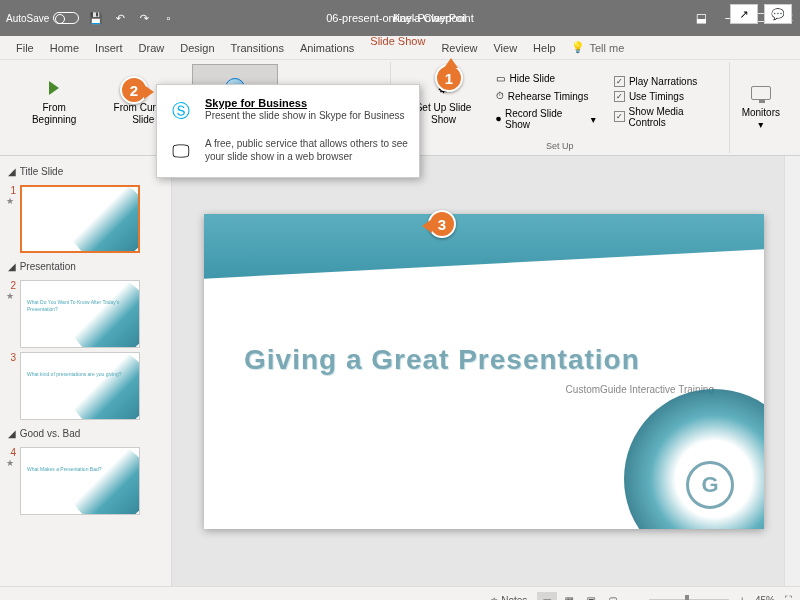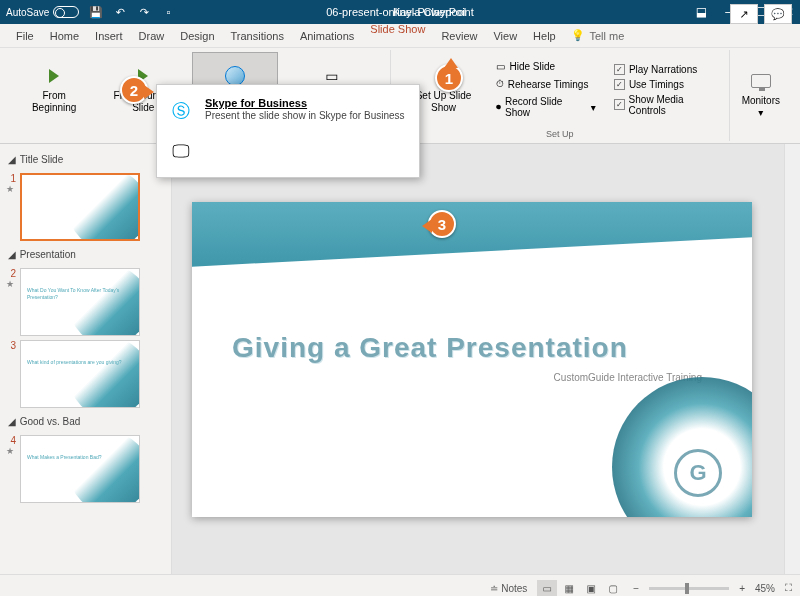--- a/index.html
+++ b/index.html
@@ -1,17 +1,17 @@
 <!DOCTYPE html>
 <html><head>
 <meta charset="utf-8">
 <style>
 body{margin:0;font-family:"Segoe UI",Arial,sans-serif;font-size:11px;background:#fff;overflow:hidden;width:800px;height:600px}
 *{box-sizing:border-box}
-.titlebar{background:#0c4a6e;color:#fff;height:24px;display:flex;align-items:center;padding:0 6px;position:relative}
+.titlebar{background:#737373;color:#fff;height:36px;display:flex;align-items:center;padding:0 6px;position:relative}
 .titlebar .autosave{display:flex;align-items:center;gap:4px;font-size:10px}
 .toggle{width:26px;height:12px;border:1px solid #fff;border-radius:7px;position:relative}
 .toggle::after{content:"";width:8px;height:8px;border:1px solid #fff;border-radius:50%;position:absolute;left:1px;top:1px}
 .qat{display:flex;gap:10px;margin-left:10px}
 .qat-icon{width:14px;height:14px;display:flex;align-items:center;justify-content:center;font-size:11px}
 .doc-title{position:absolute;left:50%;transform:translateX(-50%);font-size:11px;display:flex;align-items:flex-start;gap:1px}
 .win-controls{margin-left:auto;display:flex;gap:18px;font-size:12px}
 .username{margin-left:auto;margin-right:12px;font-size:11px}
 .menubar{background:#F3F2F1;height:24px;display:flex;align-items:center;padding:0 8px;gap:0;border-bottom:1px solid #e0e0e0}
 .menu-item{padding:4px 8px;font-size:11px;color:#444;cursor:pointer}
@@ -48,21 +48,21 @@
 .workspace{display:flex;height:430px;background:#E6E6E6}
 .thumbs{width:172px;background:#F3F2F1;overflow-y:auto;padding:6px;border-right:1px solid #ddd}
 .section-hdr{font-size:10px;color:#444;padding:4px 2px;display:flex;align-items:center;gap:4px}
 .thumb-row{display:flex;gap:4px;margin:4px 0}
 .thumb-num{font-size:10px;color:#B7472A;width:10px;text-align:right}
 .thumb-star{font-size:9px;color:#888}
 .thumb{width:120px;height:68px;background:#fff;border:1px solid #ccc;position:relative;overflow:hidden}
 .thumb.sel{border:2px solid #E8762D}
 .thumb-wave{position:absolute;right:-10px;bottom:-10px;width:80px;height:80px;background:linear-gradient(135deg,transparent 40%,#4FA8B8 60%,#2C7A8C);border-radius:50%}
 .thumb-text{position:absolute;top:18px;left:6px;font-size:5px;color:#4FA8B8;line-height:1.3}
-.slide-area{flex:1;display:flex;align-items:center;justify-content:flex-start;padding:20px;position:relative}
+.slide-area{flex:1;display:flex;align-items:center;justify-content:flex-end;padding:20px;position:relative}
 .slide{width:560px;height:315px;background:#fff;box-shadow:0 2px 8px rgba(0,0,0,0.3);position:relative;overflow:hidden}
 .slide-header{position:absolute;top:0;left:0;right:0;height:68px;background:linear-gradient(180deg,#5CAEBF,#3E96A9)}
 .slide-header::after{content:"";position:absolute;bottom:-18px;left:0;right:0;height:36px;background:#fff;transform:skewY(-3deg)}
 .slide-title{position:absolute;top:130px;left:40px;font-size:28px;font-weight:bold;color:#7BA8B5;letter-spacing:1px;text-shadow:1px 1px 0 #d0e4ea}
 .slide-sub{position:absolute;top:170px;right:50px;font-size:10px;color:#888}
 .slide-corner{position:absolute;bottom:-40px;right:-40px;width:180px;height:180px;background:radial-gradient(circle,transparent 30%,#4FA8B8 50%,#2C7A8C 70%);border-radius:50%;opacity:0.9}
 .slide-logo{position:absolute;bottom:20px;right:30px;width:48px;height:48px;border:3px solid #7BA8B5;border-radius:50%;display:flex;align-items:center;justify-content:center;font-size:22px;font-weight:bold;color:#7BA8B5;background:rgba(255,255,255,0.3)}
 .statusbar{height:22px;background:#F3F2F1;border-top:1px solid #ddd;display:flex;align-items:flex-end;padding:0 8px;font-size:10px;color:#555}
 .status-right{margin-left:auto;display:flex;align-items:center;gap:10px}
 .view-btns{display:flex;gap:2px}
@@ -199,20 +199,21 @@
   <div class="dd-item">
     <div class="dd-icon" style="color:#00aff0">Ⓢ</div>
     <div class="dd-text">
       <div class="dd-title">Skype for Business</div>
       <div class="dd-desc">Present the slide show in Skype for Business</div>
     </div>
   </div>
   <div class="dd-item">
     <div class="dd-icon">🖵</div>
     <div class="dd-text">
+      <div class="dd-desc">A free, public service that allows others to see your slide show in a web browser</div>
     </div>
   </div>
 </div>
 
 <div class="callout c1">1</div>
 <div class="callout c2">2</div>
 <div class="callout c3">3</div>
 
 <div class="workspace">
   <div class="thumbs">

